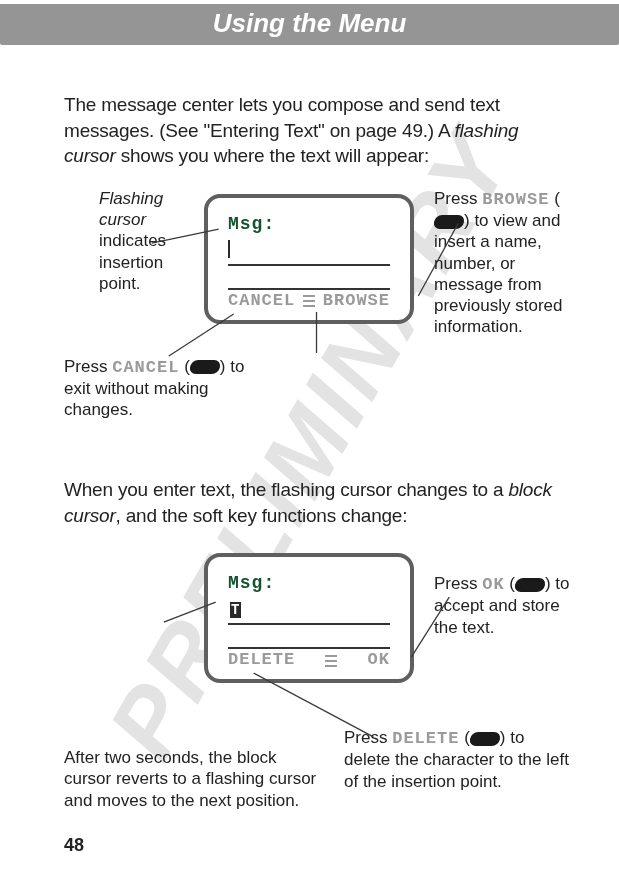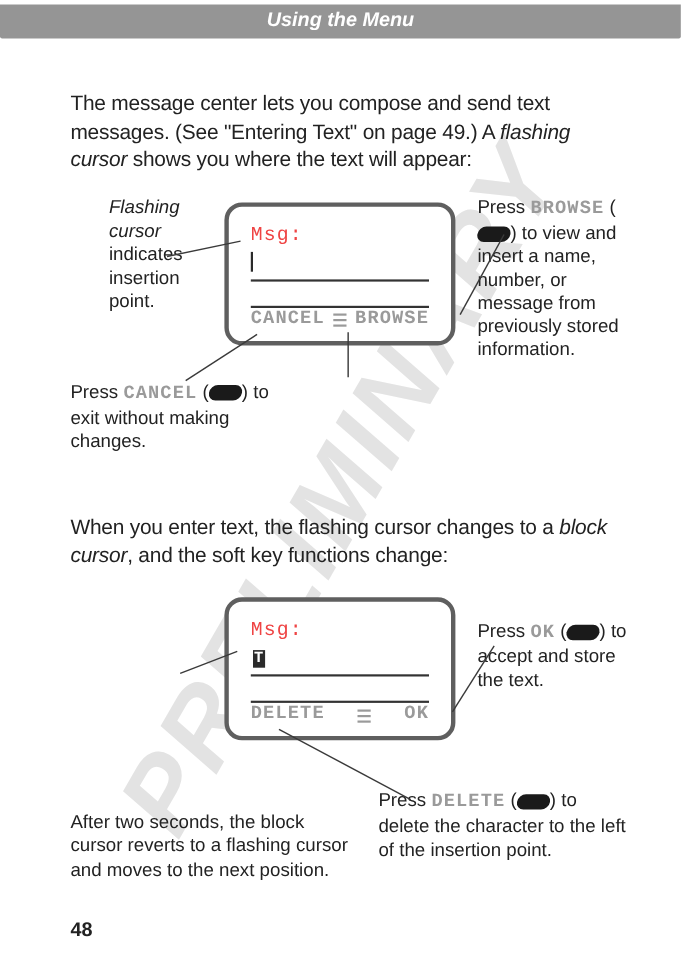--- a/index.html
+++ b/index.html
@@ -25,21 +25,21 @@
     z-index: 0;
     pointer-events: none;
     user-select: none;
   }
   .content { position: relative; z-index: 1; }
   .header-bar {
     background: #959595;
     color: #fff;
     font-weight: 700;
     font-style: italic;
-    font-size: 18px;
+    font-size: 26px;
     text-align: center;
     padding: 4px 0 6px;
     margin-top: 4px;
     border-radius: 0 0 2px 2px;
   }
   .page-body {
     padding: 28px 46px 0 64px;
     font-size: 19px;
     line-height: 1.35;
   }
@@ -58,22 +58,22 @@
   }
   .screen-inner {
     position: absolute;
     inset: 6px;
     display: flex;
     flex-direction: column;
     padding: 8px 14px 4px;
   }
   .msg-label {
     font-family: "Courier New", monospace;
-    font-weight: 400;
-    color: #ef4444;
+    font-weight: 700;
+    color: #14532d;
     font-size: 18px;
     letter-spacing: 1px;
   }
   .msg-row { display: flex; align-items: baseline; }
   .flash-cursor {
     display: inline-block;
     width: 2px;
     height: 18px;
     background: #2a2a2a;
     margin-right: 2px;

